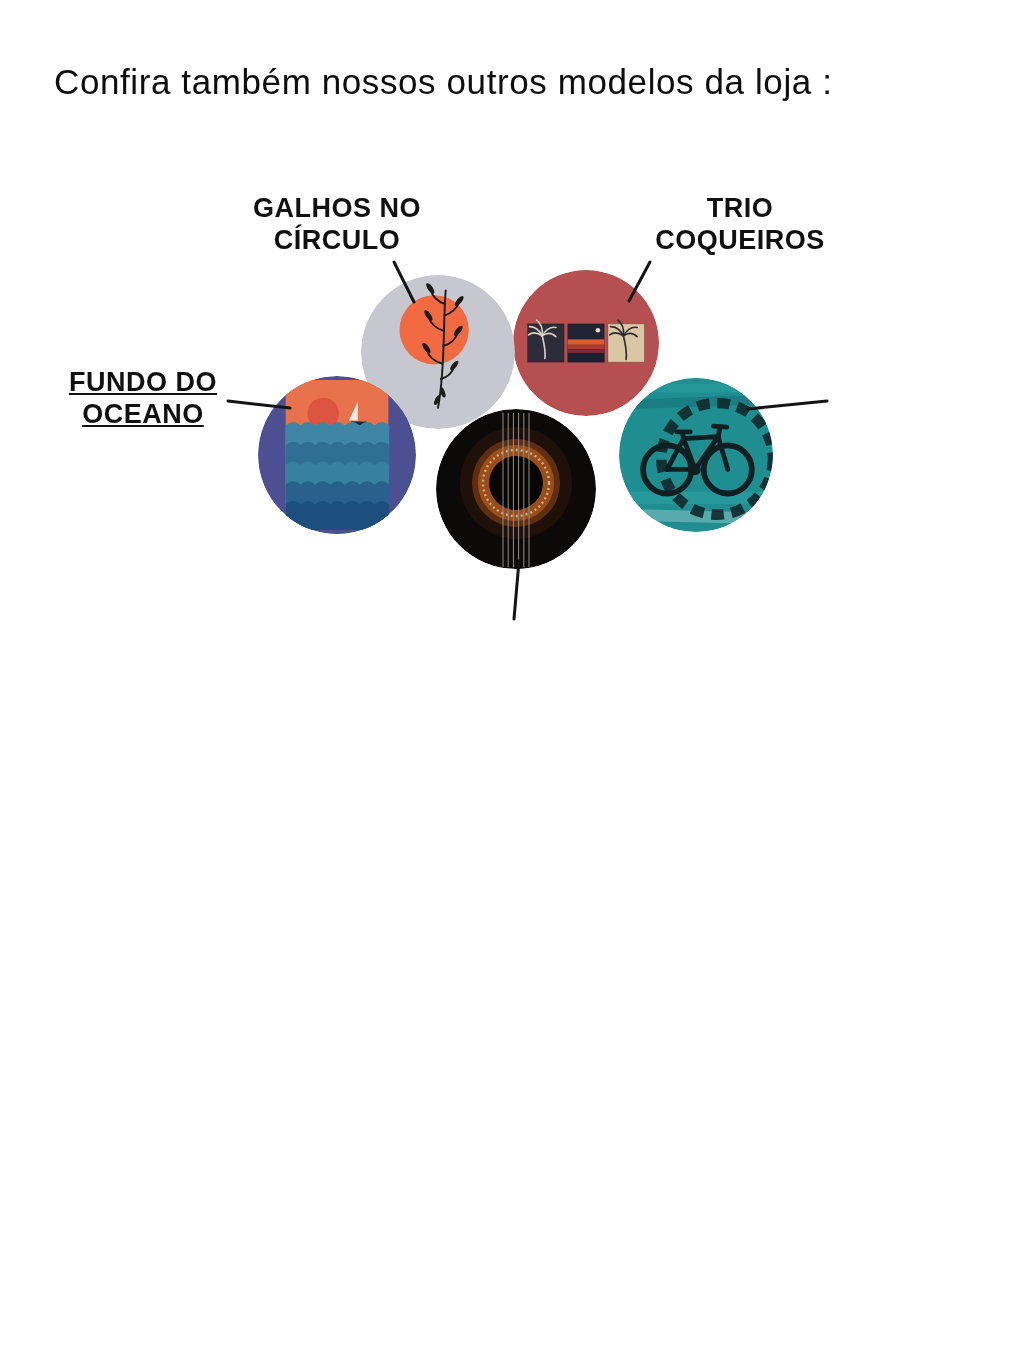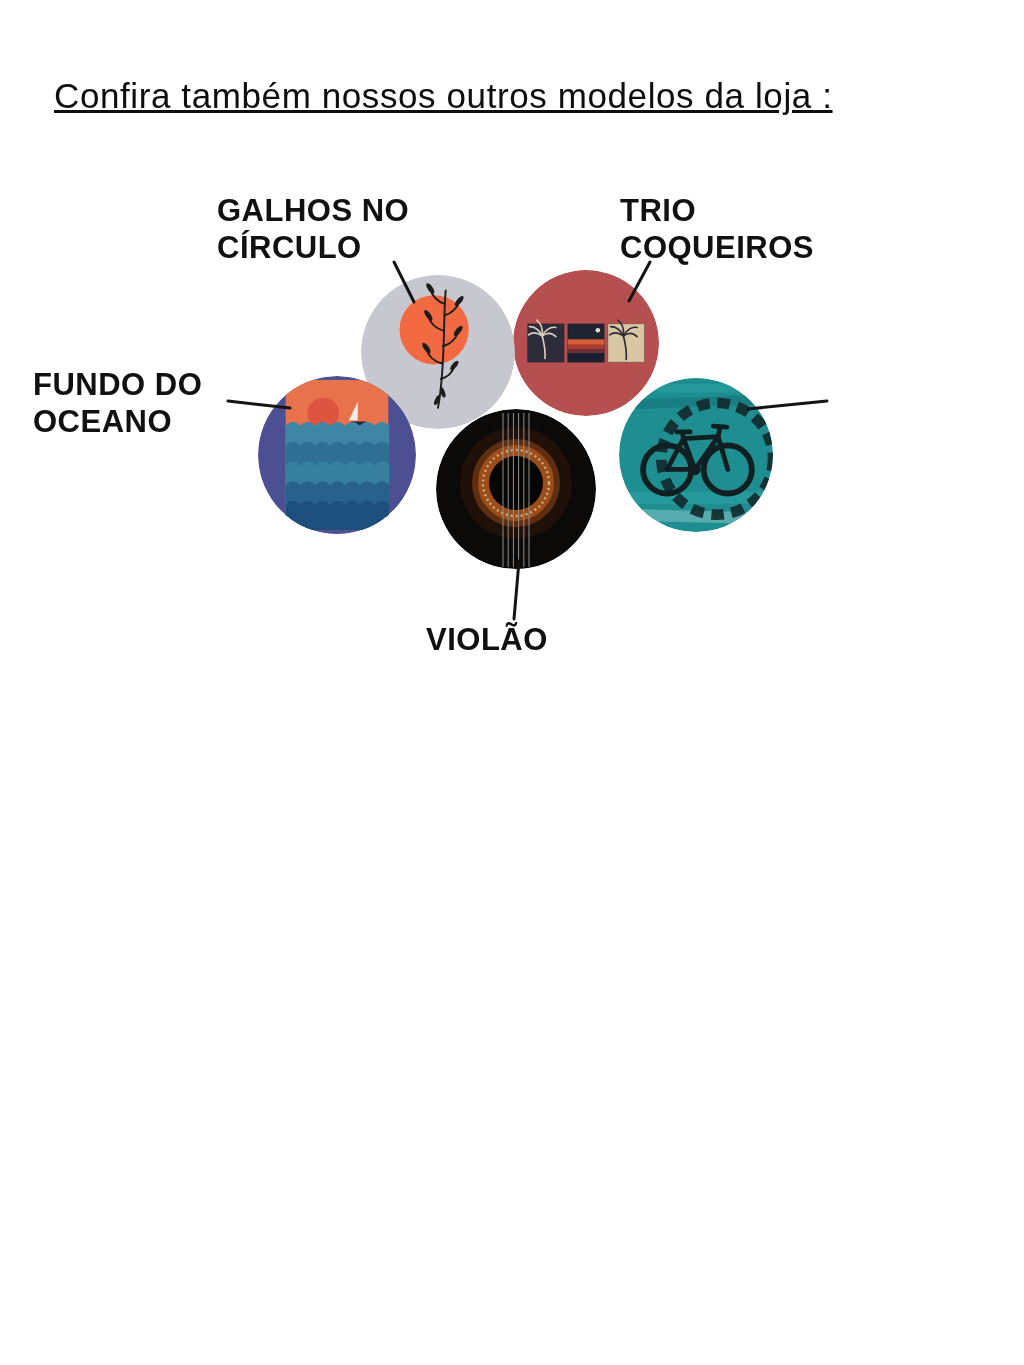--- a/index.html
+++ b/index.html
@@ -8,40 +8,40 @@
     width: 1024px;
     height: 1365px;
     margin: 0 auto;
     background: #ffffff;
     font-family: "Liberation Sans", sans-serif;
     overflow: hidden;
   }
   .page-title {
     position: absolute;
     left: 54px;
-    top: 76px;
+    top: 62px;
     width: 930px;
     font-size: 35px;
     letter-spacing: 0.6px;
     color: #0e0e0e;
     font-weight: 400;
-    text-decoration: underline;
   }
   .product-label {
     position: absolute;
     font-weight: 700;
-    font-size: 31px;
+    font-size: 27px;
     line-height: 1.18;
     letter-spacing: 0.5px;
     color: #111111;
+    text-align: center;
     white-space: pre-line;
   }
   .lbl-galhos  { left: 217px; top: 193px; width: 240px; }
   .lbl-trio    { left: 620px; top: 193px; width: 240px; }
-  .lbl-oceano  { left:  33px; top: 367px; width: 220px; }
+  .lbl-oceano  { left:  33px; top: 367px; width: 220px; text-decoration: underline; }
   .lbl-bike    { left: 800px; top: 367px; width: 224px; }
   .lbl-violao  { left: 426px; top: 622px; width: 180px; }
 
   .thumb {
     position: absolute;
     border-radius: 50%;
     overflow: hidden;
     cursor: pointer;
   }
   .thumb svg { display: block; width: 100%; height: 100%; }
@@ -70,21 +70,20 @@
 <div class="canvas">
 
   <div class="page-title">Confira também nossos outros modelos da loja :</div>
 
   <div class="product-label lbl-galhos">GALHOS NO
 CÍRCULO</div>
   <div class="product-label lbl-trio">TRIO
 COQUEIROS</div>
   <div class="product-label lbl-oceano">FUNDO DO
 OCEANO</div>
-  <div class="product-label lbl-violao">VIOLÃO</div>
 
   <svg class="connectors" viewBox="0 0 1024 700" xmlns="http://www.w3.org/2000/svg">
     <line x1="394" y1="262" x2="414" y2="302"></line>
     <line x1="650" y1="262" x2="629" y2="301"></line>
     <line x1="228" y1="401" x2="290" y2="408"></line>
     <line x1="827" y1="401" x2="748" y2="409"></line>
     <line x1="519" y1="561" x2="514" y2="619"></line>
   </svg>
 
   <div class="thumb t-galhos">

